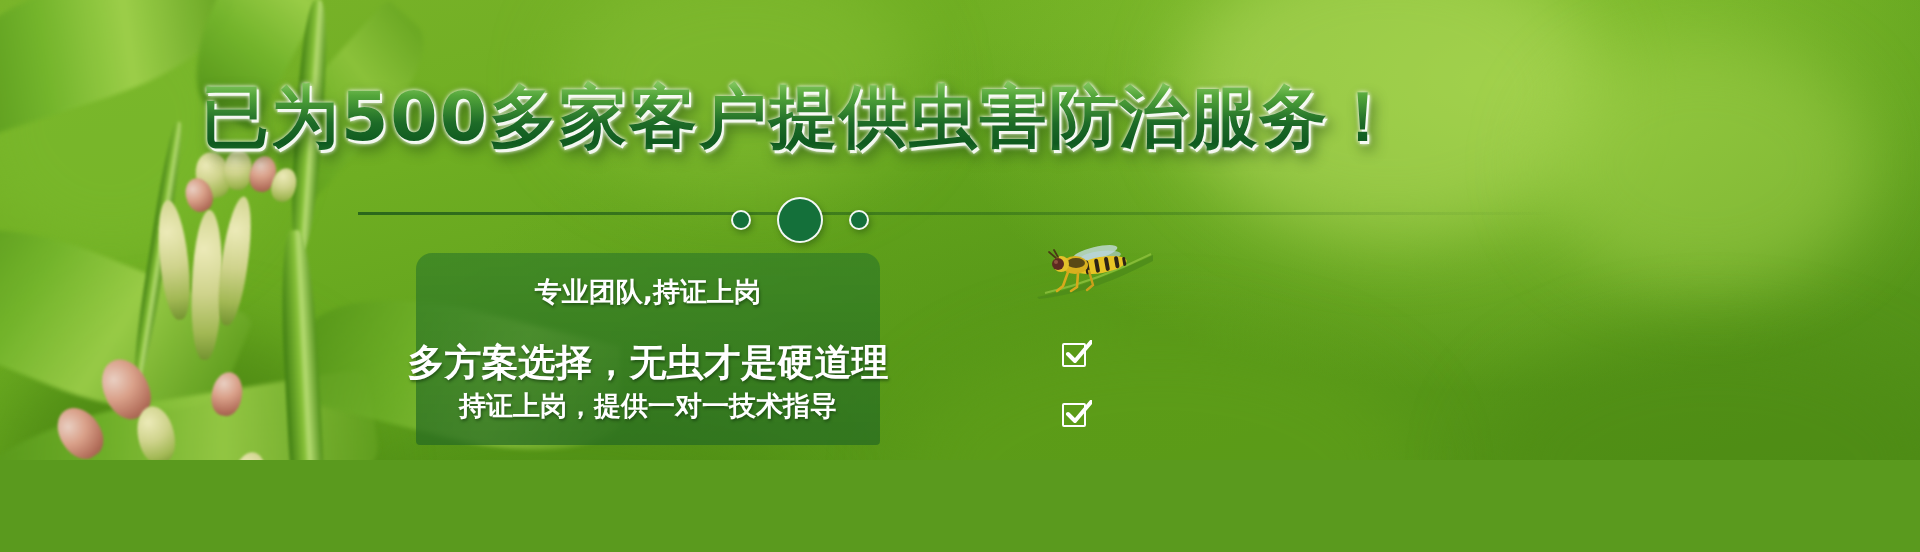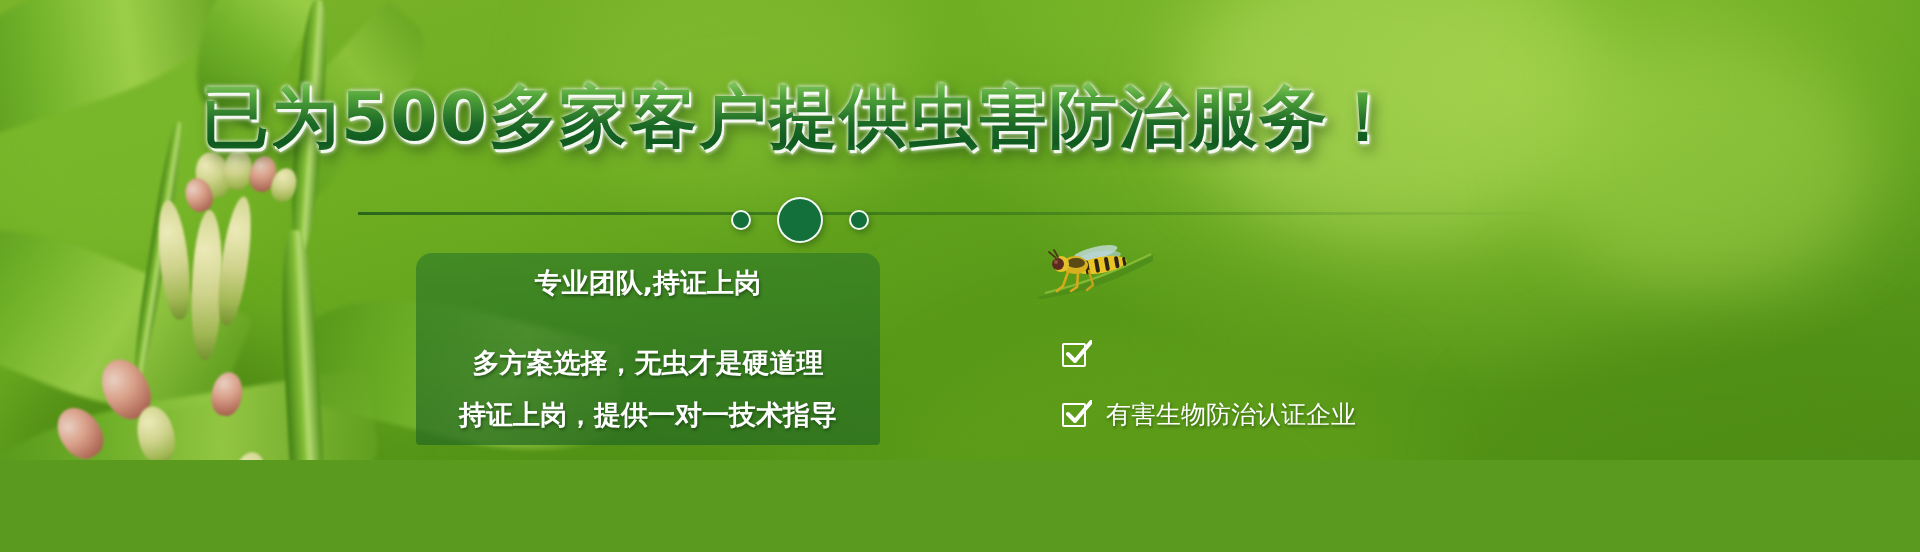--- a/index.html
+++ b/index.html
@@ -89,29 +89,29 @@
   
   .panel {
     position:absolute; left:416px; top:253px; width:464px; height:192px;
     background:linear-gradient(180deg,rgba(44,120,40,.62),rgba(36,104,34,.70));
     border-radius:16px 16px 4px 4px;
     backdrop-filter:blur(2px);
   }
   .panel-lines {
     position:absolute; left:416px; top:253px; width:464px; height:192px;
     display:flex; flex-direction:column; justify-content:center; align-items:center;
-    gap:16px;
+    gap:0;
     font-family:"DejaVu Sans","Liberation Sans",sans-serif;
     font-weight:bold;
     color:#ffffff;
     text-shadow:1px 2px 3px rgba(10,40,8,.5);
   }
   .panel-lines .pl { white-space:nowrap; }
   .pl1 { font-size:27px; letter-spacing:0px; }
-  .pl2 { font-size:27px; letter-spacing:0px;margin-top:28px; }
+  .pl2 { font-size:37px; letter-spacing:0px;margin-top:28px; }
   .pl3 { font-size:27px; letter-spacing:0px; }
 
   
   .fly { position:absolute; left:1035px; top:243px; width:120px; height:56px; }
 
   
   .checks { position:absolute; left:1062px; top:332px; }
   .check-row { display:flex; align-items:center; gap:16px; height:44px; margin-bottom:16px; }
   .check-box { width:28px; height:28px; position:relative; flex:0 0 28px; }
   .check-box .bx {
@@ -245,21 +245,20 @@
       </span>
     </div>
 
     <div class="check-row">
       <span class="check-box">
         <span class="bx"></span>
         <svg class="tk" viewBox="0 0 28 28">
           <path d="M4 14 L11 21 L27 2" stroke="#ffffff" stroke-width="4" fill="none" stroke-linecap="round" stroke-linejoin="round"></path>
         </svg>
       </span>
-      <span class="check-label">有害生物防治认证企业</span>
     </div>
 
   </div>
 
   <div class="pests">
 
     <div class="pest" title="鼠">
       <svg width="48" height="42" viewBox="0 0 48 42">
         <ellipse cx="26" cy="24" rx="15" ry="12" fill="#b9b5b0"></ellipse>
         <ellipse cx="24" cy="20" rx="13" ry="9" fill="#d6d3ce"></ellipse>

